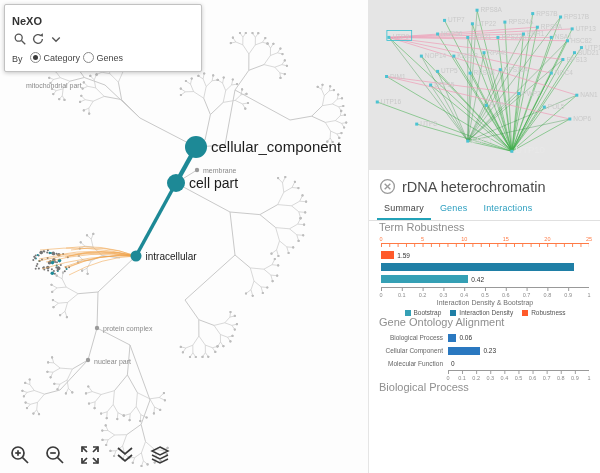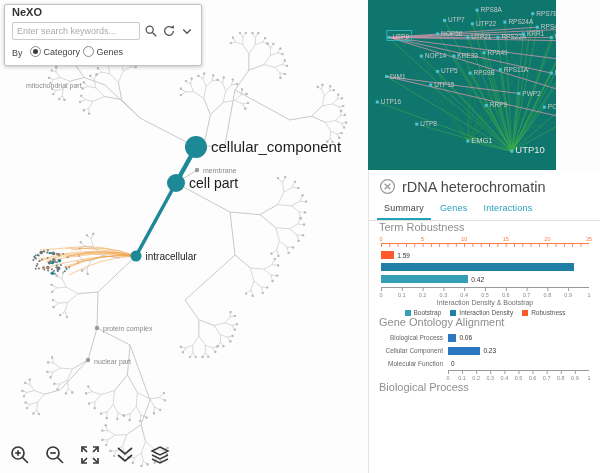--- a/index.html
+++ b/index.html
@@ -4,36 +4,36 @@
 <style>
   html,body{margin:0;padding:0;background:#fff;font-family:"Liberation Sans",sans-serif;}
   .app{position:relative;width:600px;height:473px;overflow:hidden;background:#fdfdfd;}
   svg{font-family:"Liberation Sans",sans-serif;}
 
   
   .tree-panel{position:absolute;left:0;top:0;width:368px;height:473px;background:#fdfdfd;overflow:hidden;}
   #tree-svg{position:absolute;left:0;top:0;width:368px;height:473px;}
 
   .search-widget{position:absolute;left:4px;top:4px;width:182px;background:#fff;border:1px solid #c2c2c2;
-    box-shadow:0 1px 4px rgba(0,0,0,.22);padding:1px 7px 6px;border-radius:2px;}
+    box-shadow:0 1px 4px rgba(0,0,0,.22);padding:10px 7px 6px;border-radius:2px;}
   .sw-title{font-size:11px;font-weight:bold;color:#333;}
   .sw-row{display:flex;align-items:center;gap:3px;margin-top:4px;}
   .sw-row input{flex:1;min-width:0;font-size:9px;padding:3px 4px;border:1px solid #ccc;border-radius:2px;color:#444;}
   .sw-row input::placeholder{color:#aaa;}
   .sw-icon{background:none;border:none;padding:0;cursor:pointer;width:15px;height:15px;display:flex;align-items:center;justify-content:center;}
   .sw-by{display:flex;align-items:center;gap:7px;margin-top:6px;font-size:9px;color:#444;}
   .radio-opt{display:inline-flex;align-items:center;gap:3px;cursor:pointer;}
   .radio-dot{width:9px;height:9px;border:1px solid #8a8a8a;border-radius:50%;display:inline-block;position:relative;background:#fff;}
   .radio-dot.sel::after{content:"";position:absolute;left:2px;top:2px;width:5px;height:5px;border-radius:50%;background:#3a3a3a;}
 
   .zoom-toolbar{position:absolute;left:8px;bottom:6px;display:flex;gap:11px;align-items:center;}
   .zt-btn{background:none;border:none;padding:0;cursor:pointer;width:24px;height:24px;display:flex;align-items:center;justify-content:center;}
 
   
-  .network-panel{position:absolute;left:368px;top:0;width:188px;height:170px;background:#0f766e;overflow:hidden;}
+  .network-panel{position:absolute;left:368px;top:0;width:232px;height:170px;background:#e5e5e5;overflow:hidden;}
   #net-svg{width:232px;height:170px;display:block;}
 
   
   .detail-panel{position:absolute;left:368px;top:170px;width:232px;height:384px;background:#fff;overflow:hidden;border-left:1px solid #e5e5e5;}
   .dp-head{display:flex;align-items:center;gap:6px;padding:8px 10px 4px;}
   .dp-head h1{font-size:14.5px;font-weight:400;color:#4a4a4a;margin:0;}
   .close-btn{background:none;border:none;padding:0;cursor:pointer;display:flex;}
   .tabs{display:flex;gap:2px;border-bottom:1px solid #e0e0e0;padding:0 8px;}
   .tab{font-size:9px;padding:4px 7px 5px;color:#2d9fc0;cursor:pointer;letter-spacing:.2px;}
   .tab.active{color:#444;border-bottom:2px solid #22a2b8;text-align:center;}
@@ -902,21 +902,20 @@
         <text x="145.5" y="259.5" font-size="10" font-weight="500" fill="#1c1c1c">intracellular</text>
         <text x="26" y="88" font-size="7" fill="#8a8a8a">mitochondrial part</text>
         <text x="203" y="173" font-size="7" fill="#8a8a8a">membrane</text>
         <text x="103" y="331" font-size="7" fill="#8a8a8a">protein complex</text>
         <text x="94" y="364" font-size="7" fill="#8a8a8a">nuclear part</text>
       </svg>
 
     <div class="search-widget">
       <div class="sw-title">NeXO</div>
       <div class="sw-row">
-        <input type="text" placeholder="Enter search keywords..." style="">
         <button class="sw-icon" title="Search">
           <svg width="14" height="14" viewBox="0 0 16 16" fill="none" stroke="#555" stroke-width="1.5">
               <circle cx="6.5" cy="6.5" r="4"></circle>
               <line x1="9.7" y1="9.7" x2="14" y2="14"></line>
             </svg>
         </button>
         <button class="sw-icon" title="Reset">
           <svg width="14" height="14" viewBox="0 0 16 16" fill="none" stroke="#555" stroke-width="1.5">
               <path d="M13 8a5 5 0 1 1-1.7-3.8"></path>
               <polygon points="13.6,1.5 13.6,5.5 9.6,4" fill="#555" stroke="none"></polygon>

